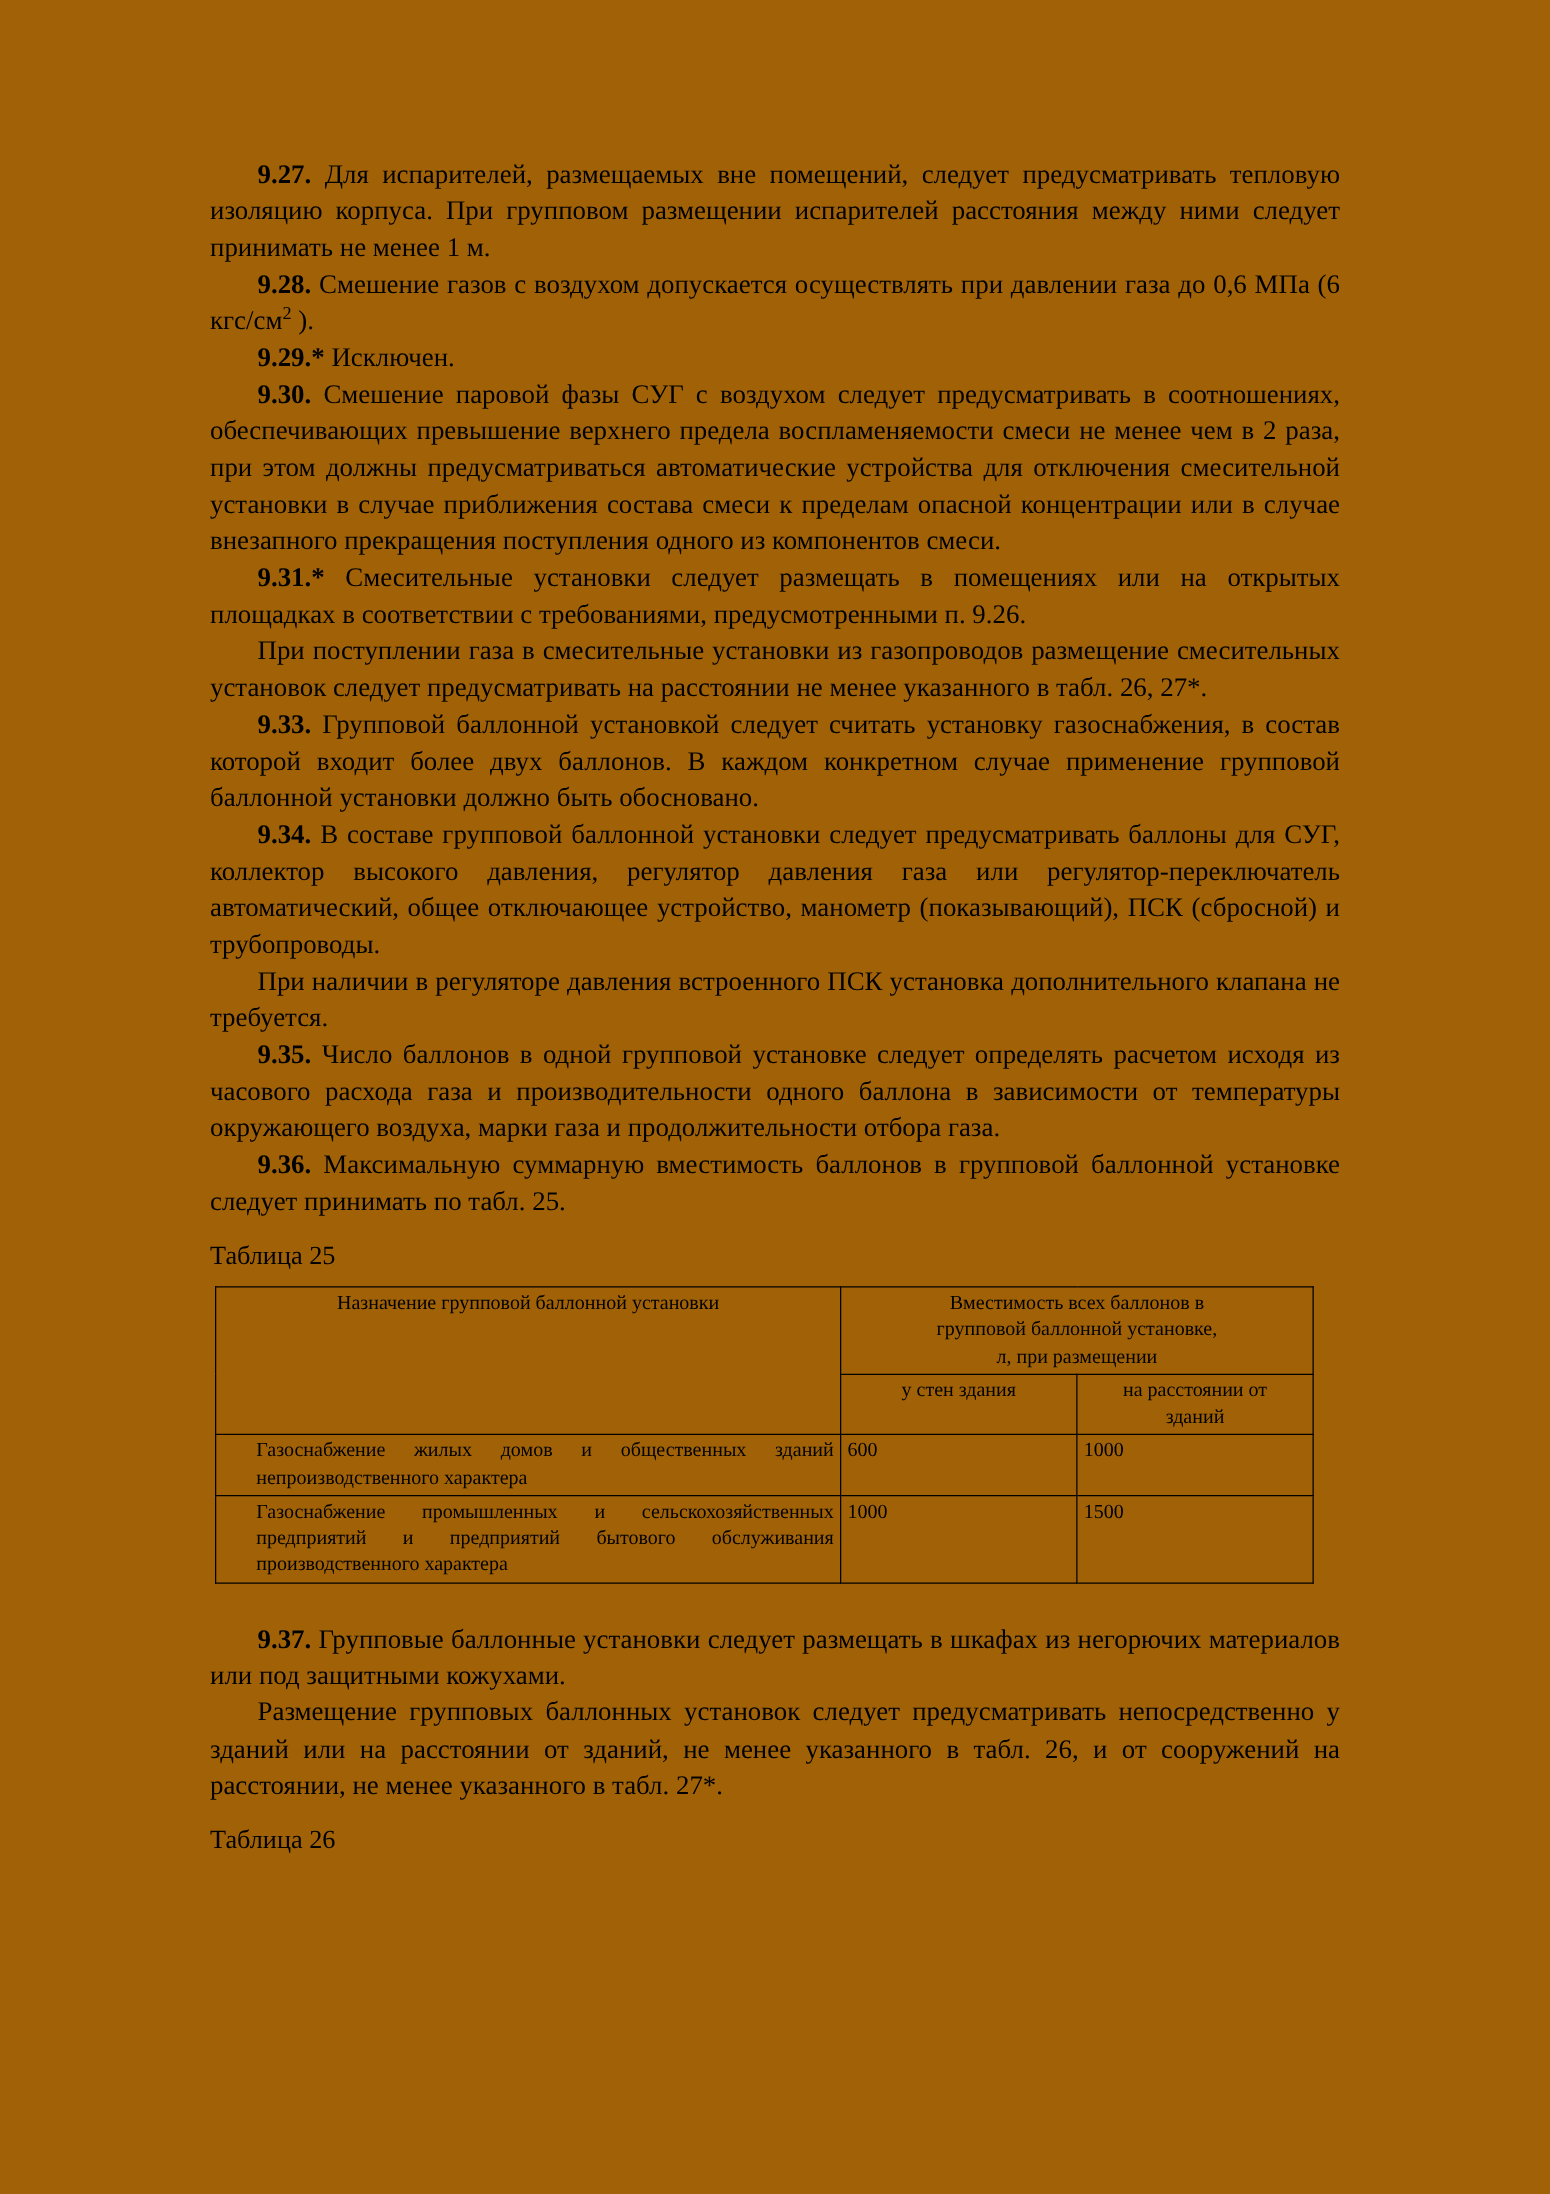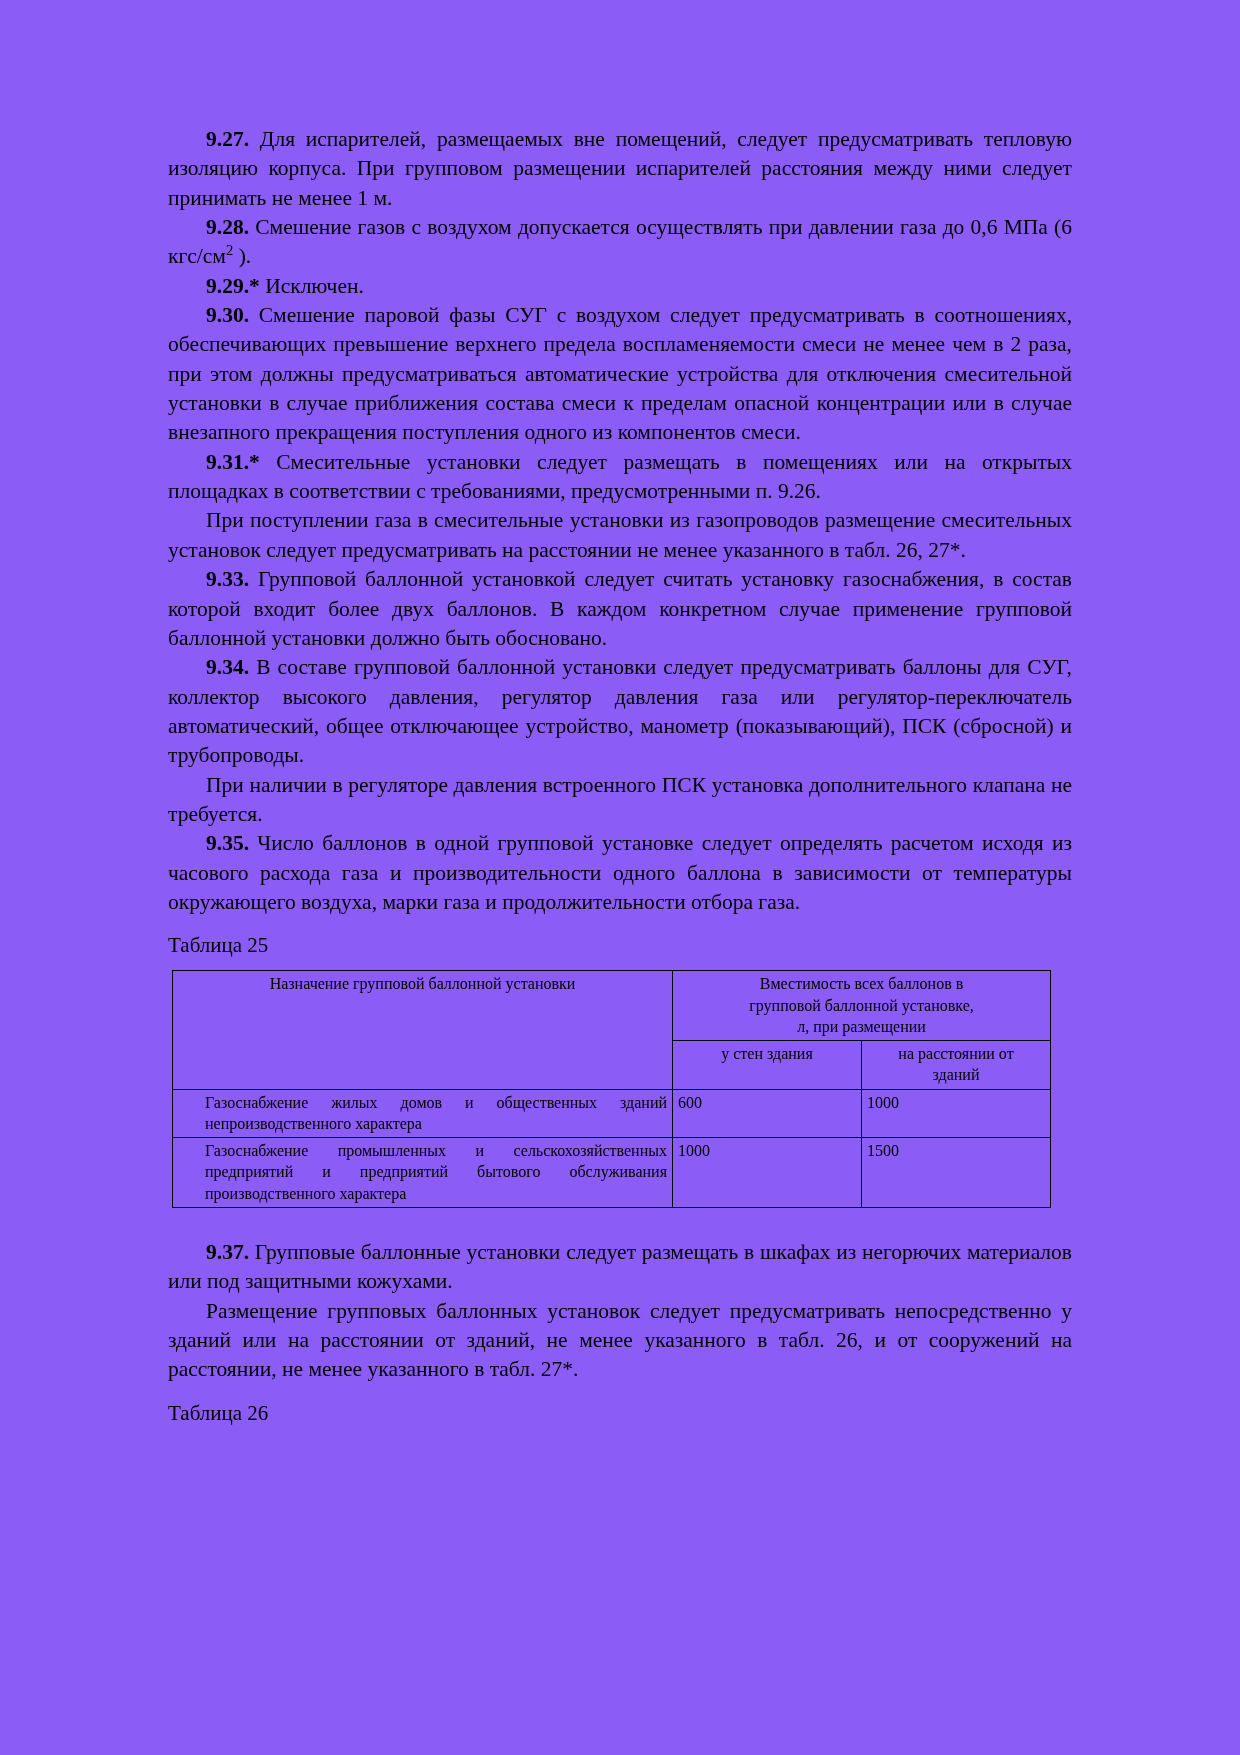--- a/index.html
+++ b/index.html
@@ -10,21 +10,21 @@
   }
   body {
     font-family: "Liberation Serif", "DejaVu Serif", serif;
     color: #000000;
   }
   .page {
     position: relative;
     width: 1240px;
     height: 1755px;
     margin: 0 auto;
-    background: #8b5cf6;
+    background: #a16207;
     box-sizing: border-box;
     padding: 125px 168px 0 168px;
     overflow: hidden;
   }
   .content {
     width: 904px;
   }
   p.para {
     margin: 0;
     font-size: 21.5px;
@@ -111,20 +111,21 @@
 
 
     <p class="para"><span class="num">9.33.</span> <span>Групповой баллонной установкой следует считать установку газоснабжения, в состав которой входит более двух баллонов. В каждом конкретном случае применение групповой баллонной установки должно быть обосновано.</span></p>
 
     <p class="para"><span class="num">9.34.</span> <span>В составе групповой баллонной установки следует предусматривать баллоны для СУГ, коллектор высокого давления, регулятор давления газа или регулятор-переключатель автоматический, общее отключающее устройство, манометр (показывающий), ПСК (сбросной) и трубопроводы.</span></p>
 
     <p class="para"><span>При наличии в регуляторе давления встроенного ПСК установка дополнительного клапана не требуется.</span></p>
 
     <p class="para"><span class="num">9.35.</span> <span>Число баллонов в одной групповой установке следует определять расчетом исходя из часового расхода газа и производительности одного баллона в зависимости от температуры окружающего воздуха, марки газа и продолжительности отбора газа.</span></p>
 
+    <p class="para"><span class="num">9.36.</span> <span>Максимальную суммарную вместимость баллонов в групповой баллонной установке следует принимать по табл. 25.</span></p>
 
     <div class="table-caption">Таблица 25</div>
 
     <div class="tbl-wrap">
       <table class="doc-table">
         <colgroup>
           <col class="col-a">
           <col class="col-b">
           <col class="col-c">
         </colgroup>

